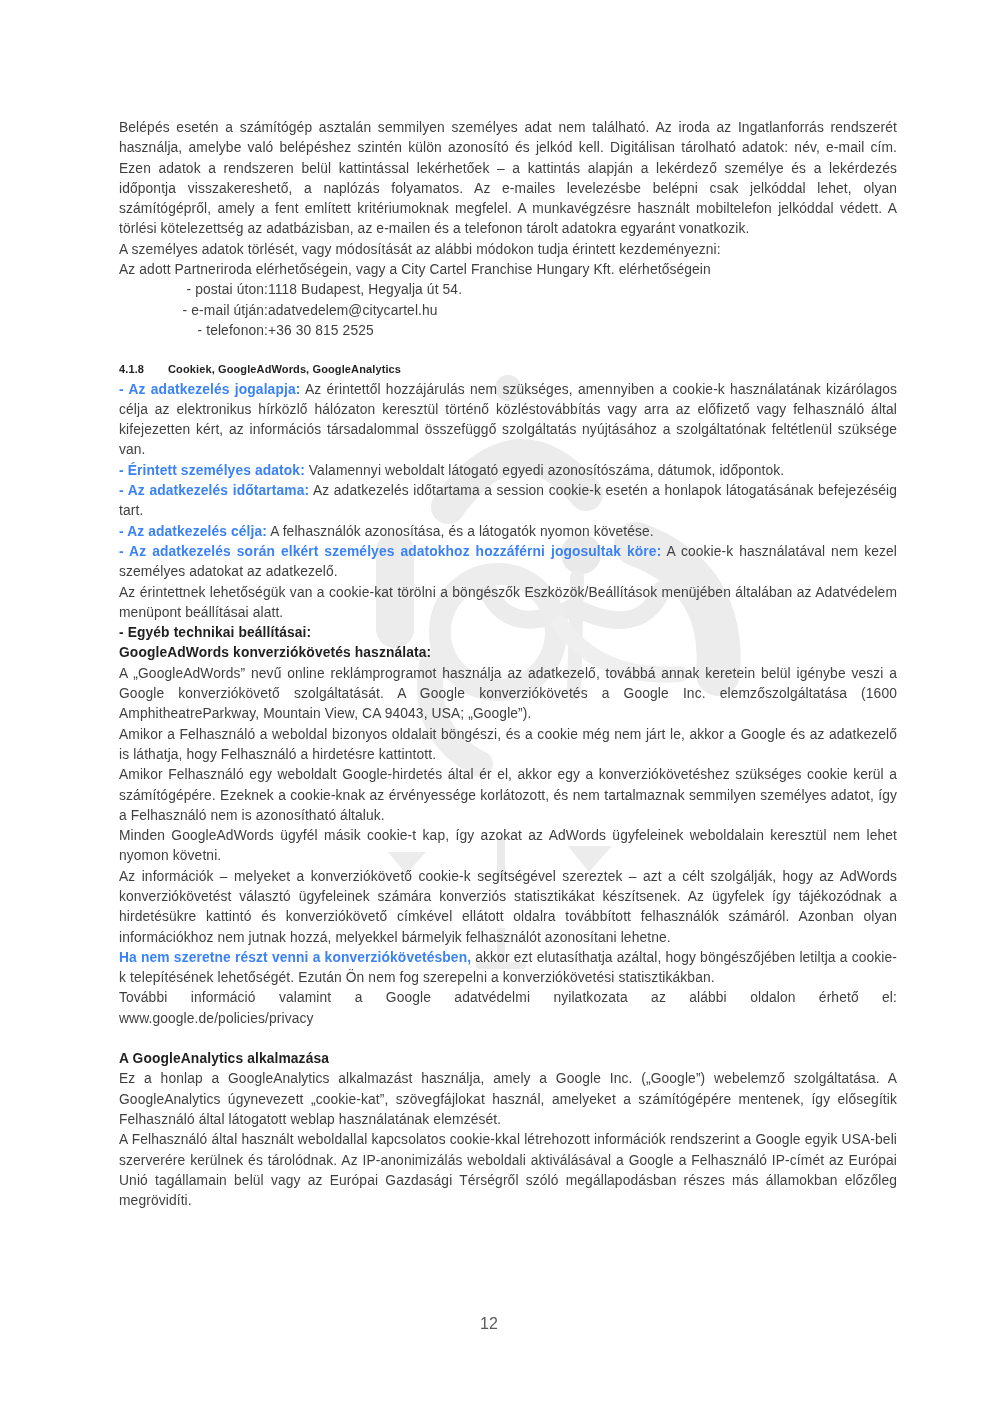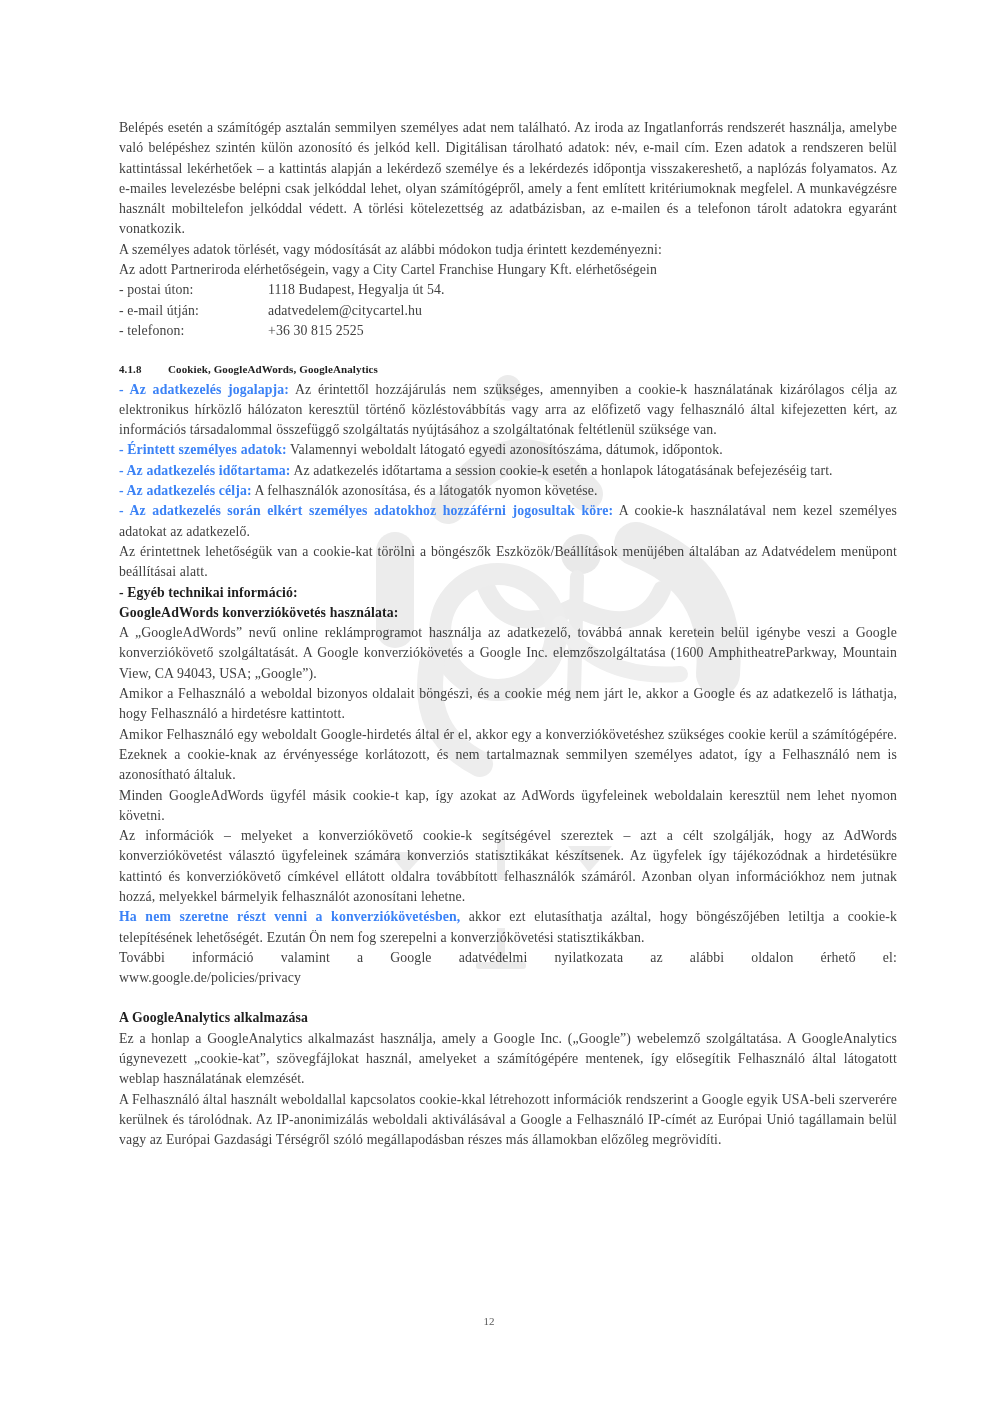--- a/index.html
+++ b/index.html
@@ -2,21 +2,21 @@
 <html><head>
 <meta charset="utf-8">
 <style>
   html, body { margin: 0; padding: 0; background: #ffffff; }
   .page {
     position: relative;
     width: 978px;
     height: 1414px;
     background: #ffffff;
     overflow: hidden;
-    font-family: Liberation Serif, serif;
+    font-family: Liberation Sans, sans-serif;
   }
   .watermark {
     position: absolute;
     left: 348px;
     top: 372px;
     width: 404px;
     height: 620px;
     z-index: 0;
   }
   .content {
@@ -26,40 +26,40 @@
     width: 778px;
     z-index: 1;
     color: #3f3f3f;
     font-size: 13.8px;
     line-height: 20.3px;
     letter-spacing: 0.12px;
     text-align: justify;
   }
   .content p { margin: 0; }
   .bold { font-weight: bold; color: #3b82f6; }
-  .contact-row { display: flex; text-align: left; }
+  .contact-row { display: flex; text-align: right; }
   .contact-label { flex: 0 0 149px; }
   .section-heading {
     margin-top: 18px !important;
     font-weight: bold;
     color: #1f1f1f;
     font-size: 11px;
     text-align: left;
   }
   .sec-num { display: inline-block; width: 49px; }
   .bold-line { font-weight: bold; color: #1f1f1f; text-align: left; }
   .stretch { text-align: justify; text-align-last: justify; }
   .plain-line { text-align: left; }
   .gap-top { margin-top: 20px !important; }
   .page-number {
     position: absolute;
     left: 0; right: 0;
     top: 1315px;
     text-align: center;
-    font-size: 11px;
+    font-size: 16px;
     color: #5a5a5a;
     z-index: 1;
   }
 </style>
 </head>
 <body>
 
 <div class="page">
 
   <svg class="watermark" viewBox="0 0 404 620" xmlns="http://www.w3.org/2000/svg" aria-hidden="true">
@@ -105,21 +105,21 @@
     </p>
 
     <p><span class="bold">- Az adatkezelés jogalapja:</span><span> Az érintettől hozzájárulás nem szükséges, amennyiben a cookie-k használatának kizárólagos célja az elektronikus hírközlő hálózaton keresztül történő közléstovábbítás vagy arra az előfizető vagy felhasználó által kifejezetten kért, az információs társadalommal összefüggő szolgáltatás nyújtásához a szolgáltatónak feltétlenül szüksége van.</span></p>
     <p><span class="bold">- Érintett személyes adatok:</span><span> Valamennyi weboldalt látogató egyedi azonosítószáma, dátumok, időpontok.</span></p>
     <p><span class="bold">- Az adatkezelés időtartama:</span><span> Az adatkezelés időtartama a session cookie-k esetén a honlapok látogatásának befejezéséig tart.</span></p>
     <p><span class="bold">- Az adatkezelés célja:</span><span> A felhasználók azonosítása, és a látogatók nyomon követése.</span></p>
     <p><span class="bold">- Az adatkezelés során elkért személyes adatokhoz hozzáférni jogosultak köre:</span><span> A cookie-k használatával nem kezel személyes adatokat az adatkezelő.</span></p>
 
     <p>Az érintettnek lehetőségük van a cookie-kat törölni a böngészők Eszközök/Beállítások menüjében általában az Adatvédelem menüpont beállításai alatt.</p>
 
-    <p class="bold-line">- Egyéb technikai információ:</p>
+    <p class="bold-line">- Egyéb technikai beállításai:</p>
     <p class="bold-line">GoogleAdWords konverziókövetés használata:</p>
 
     <p>A „GoogleAdWords” nevű online reklámprogramot használja az adatkezelő, továbbá annak keretein belül igénybe veszi a Google konverziókövető szolgáltatását. A Google konverziókövetés a Google Inc. elemzőszolgáltatása (1600 AmphitheatreParkway, Mountain View, CA 94043, USA; „Google”).</p>
     <p>Amikor a Felhasználó a weboldal bizonyos oldalait böngészi, és a cookie még nem járt le, akkor a Google és az adatkezelő is láthatja, hogy Felhasználó a hirdetésre kattintott.</p>
     <p>Amikor Felhasználó egy weboldalt Google-hirdetés által ér el, akkor egy a konverziókövetéshez szükséges cookie kerül a számítógépére. Ezeknek a cookie-knak az érvényessége korlátozott, és nem tartalmaznak semmilyen személyes adatot, így a Felhasználó nem is azonosítható általuk.</p>
     <p>Minden GoogleAdWords ügyfél másik cookie-t kap, így azokat az AdWords ügyfeleinek weboldalain keresztül nem lehet nyomon követni.</p>
     <p>Az információk – melyeket a konverziókövető cookie-k segítségével szereztek – azt a célt szolgálják, hogy az AdWords konverziókövetést választó ügyfeleinek számára konverziós statisztikákat készítsenek. Az ügyfelek így tájékozódnak a hirdetésükre kattintó és konverziókövető címkével ellátott oldalra továbbított felhasználók számáról. Azonban olyan információkhoz nem jutnak hozzá, melyekkel bármelyik felhasználót azonosítani lehetne.</p>
 
     <p><span class="bold">Ha nem szeretne részt venni a konverziókövetésben,</span><span> akkor ezt elutasíthatja azáltal, hogy böngészőjében letiltja a cookie-k telepítésének lehetőségét. Ezután Ön nem fog szerepelni a konverziókövetési statisztikákban.</span></p>
 

